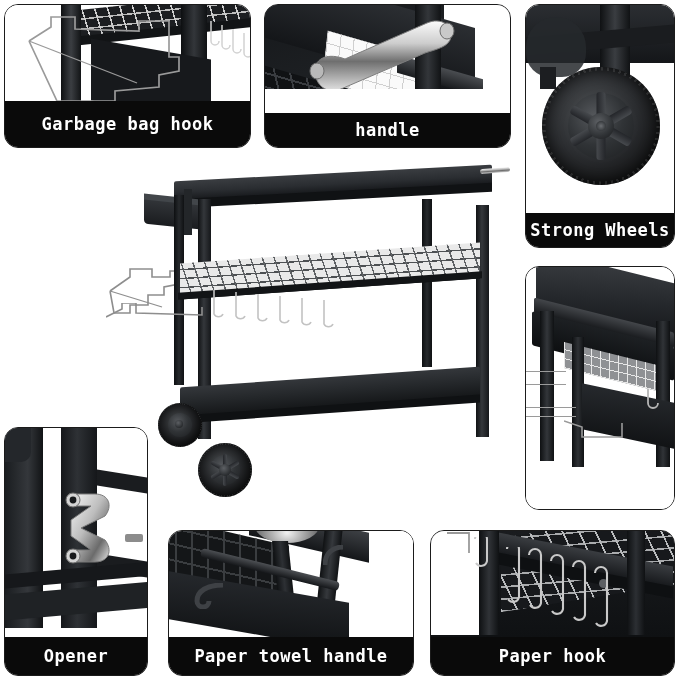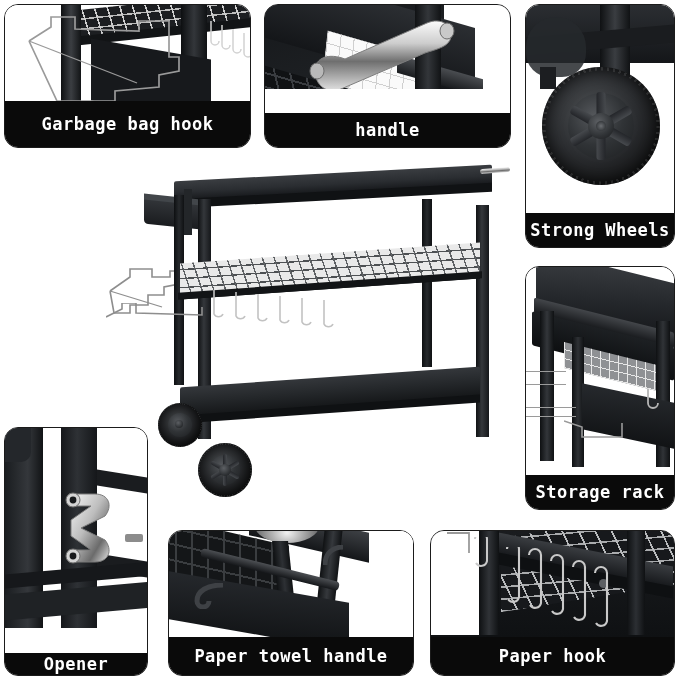--- a/index.html
+++ b/index.html
@@ -333,21 +333,20 @@
         <svg viewBox="0 0 70 22" width="70" height="22">
           <polyline points="0,4 18,10 18,20 58,20 58,6" fill="none" stroke="#9a9a9a" stroke-width="1.6"></polyline>
         </svg>
       </div>
       <div style="position:absolute; left:118px; top:120px; width:22px; height:26px;">
         <svg viewBox="0 0 22 26" width="22" height="26">
           <path d="M4 2 v14 a5 5 0 0 0 10 0" fill="none" stroke="#b5b5b5" stroke-width="1.8"></path>
         </svg>
       </div>
     </div>
-    <div class="panel-label" style="height:34px; font-size:17px;">Storage rack</div>
   </div>
 
   <div class="panel" style="left:4px; top:427px; width:144px; height:249px;">
     <div class="panel-photo">
       <div class="p5-leg" style="left:0; top:0; width:38px; height:200px;
            background:linear-gradient(90deg,#1a1d20,#34373b 60%,#111315);"></div>
       <div style="position:absolute; left:0; top:0; width:26px; height:34px;
            background:#24272b; border-radius:0 0 10px 0;"></div>
       <div class="p5-leg" style="left:56px; top:0; width:36px; height:200px;"></div>
       <div class="p5-rail" style="left:92px; top:46px; width:56px; height:16px; transform:skewY(9deg);"></div>
@@ -368,21 +367,21 @@
           </defs>
           <path d="M8 6 L34 6 C48 6, 52 18, 44 28 L20 40 L44 52 C52 62, 48 74, 34 74 L8 74
                    L8 62 L30 62 L10 48 L10 32 L30 18 L8 18 Z" fill="url(#chr2)" stroke="#7a7a7a" stroke-width="1"></path>
           <circle cx="12" cy="12" r="7" fill="#d4d4d4" stroke="#6f6f6f" stroke-width="1"></circle>
           <circle cx="12" cy="12" r="3.4" fill="#17191b"></circle>
           <circle cx="12" cy="68" r="7" fill="#d4d4d4" stroke="#6f6f6f" stroke-width="1"></circle>
           <circle cx="12" cy="68" r="3.4" fill="#17191b"></circle>
         </svg>
       </div>
     </div>
-    <div class="panel-label" style="height:22px; font-size:17px;">Opener</div>
+    <div class="panel-label" style="height:38px; font-size:17px;">Opener</div>
   </div>
 
   <div class="panel" style="left:168px; top:530px; width:246px; height:146px;">
     <div class="panel-photo">
       <div style="position:absolute; right:0; top:0; width:88px; height:104px; background:#ffffff;"></div>
       <div class="p6-mesh" style="left:-10px; top:0; width:130px; height:74px; transform:skewY(13deg);"></div>
       <div style="position:absolute; left:80px; top:-12px; width:120px; height:30px;
            background:linear-gradient(180deg,#3d4044,#141619); transform:skewY(13deg);"></div>
       <div style="position:absolute; left:86px; top:-22px; width:64px; height:34px;
            background:radial-gradient(ellipse at 50% 70%, #f2f2f2 0%, #9a9a9a 45%, #2a2c2f 100%);

